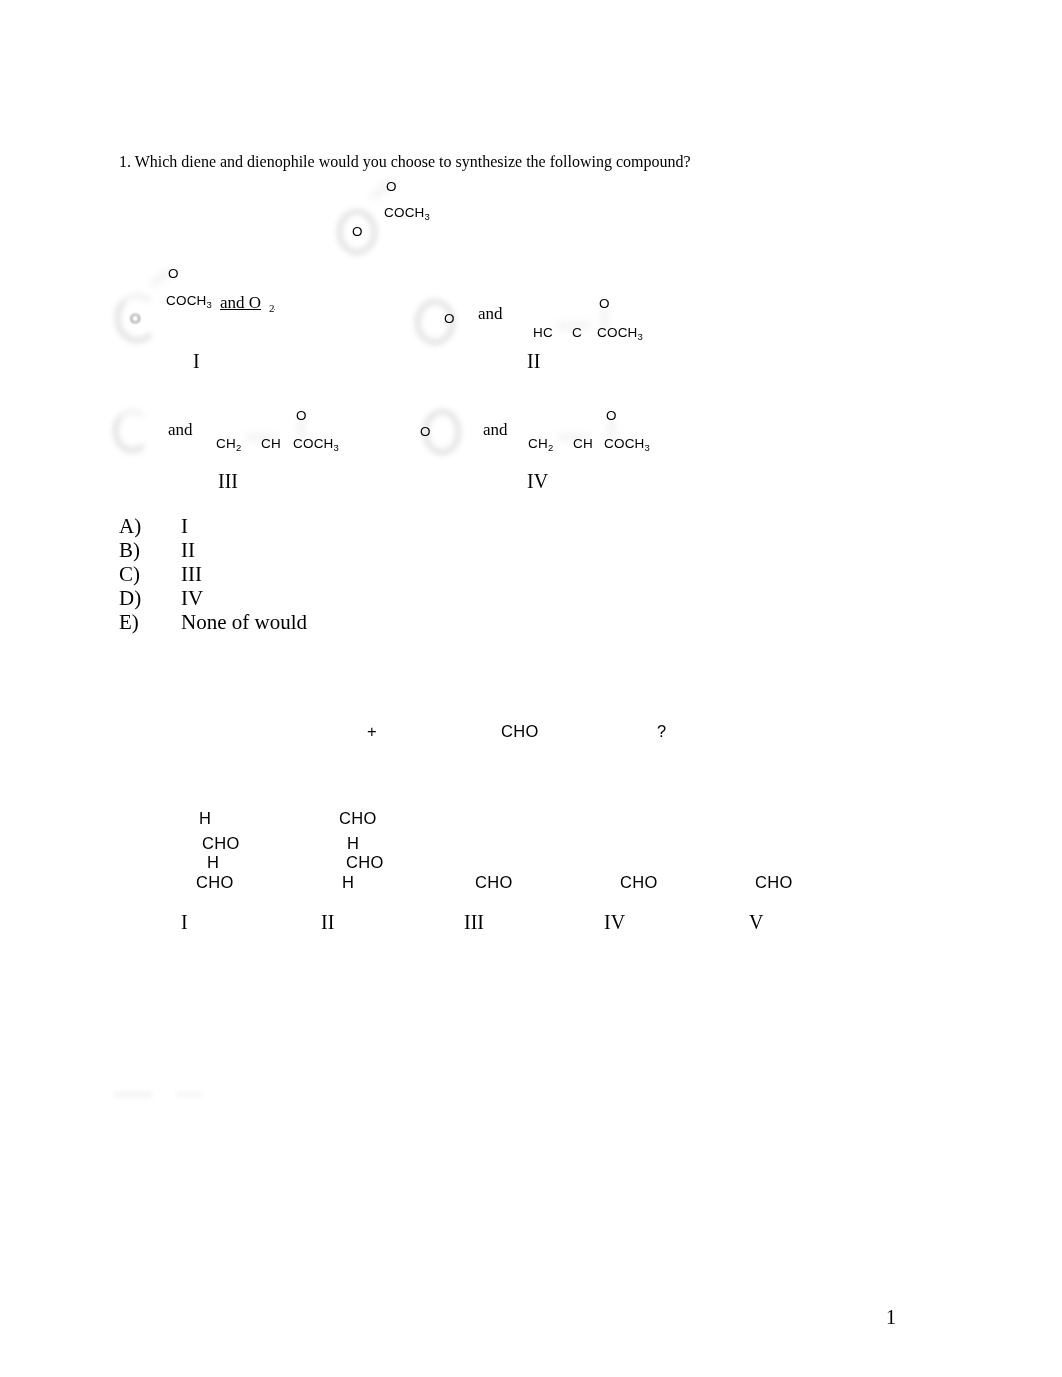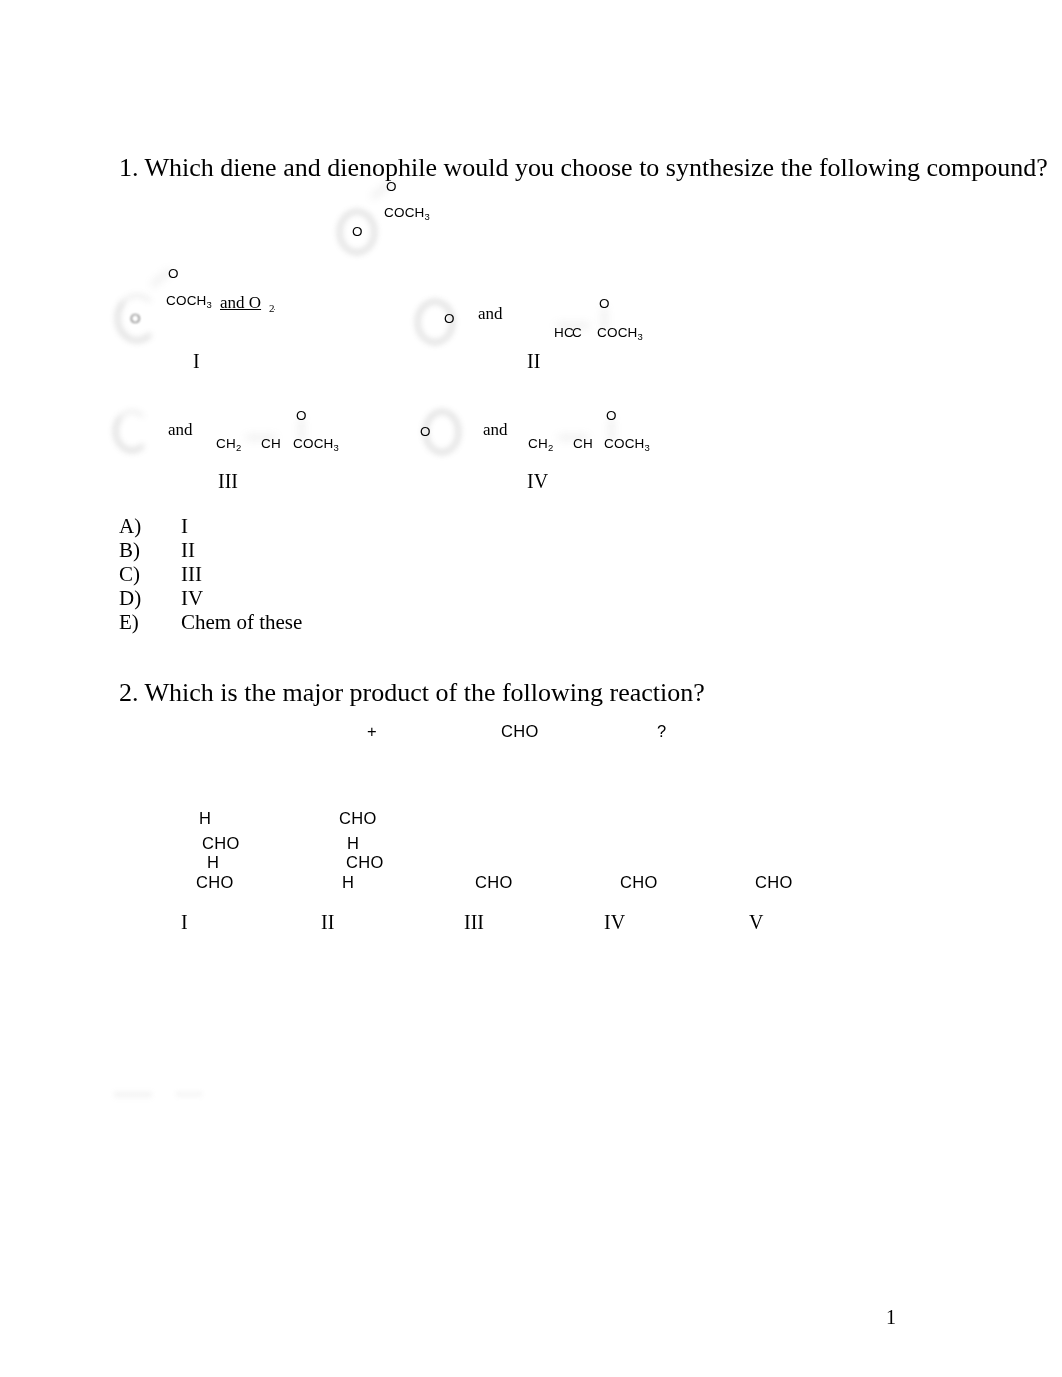--- a/index.html
+++ b/index.html
@@ -27,21 +27,21 @@
     width: 1062px;
     text-align: center;
     font-size: 21px;
     font-weight: bold;
     font-family: "Liberation Serif", "DejaVu Serif", serif;
     letter-spacing: 0.1px;
   }
 
   
   .question {
-    font-size: 26px;
+    font-size: 16px;
     font-family: "Liberation Serif", "DejaVu Serif", serif;
     white-space: nowrap;
   }
   #q1-stem { left: 119px; top: 153px; }
   #q2-stem { left: 119px; top: 678px; }
 
   
   .chem {
     font-family: "Liberation Sans", "DejaVu Sans", sans-serif;
     font-size: 13.5px;
@@ -167,21 +167,21 @@
   </div>
   <div class="abs chem" style="left:444px; top:311px;">O</div>
   <div class="abs andword" style="left:478px; top:304px;">and</div>
   <div class="abs ghost-faint" style="left:556px; top:316px; width:34px; height:20px;">
     <div class="bar" style="width:100%; height:3px; margin-top:8px;"></div>
   </div>
   <div class="abs ghost-faint" style="left:597px; top:307px; width:20px; height:24px;">
     <div class="bar" style="width:3px; height:100%; margin-left:6px;"></div>
   </div>
   <div class="abs chem" style="left:599px; top:296px;">O</div>
-  <div class="abs chem" style="left:554px; top:325px;">HC</div>
+  <div class="abs chem" style="left:533px; top:325px;">HC</div>
   <div class="abs chem" style="left:572px; top:325px;">C</div>
   <div class="abs chem" style="left:597px; top:325px;">
     <span>COCH</span><sub>3</sub>
   </div>
   <div class="abs roman" style="left:527px; top:350px;">II</div>
 
   <div class="abs ghost" style="left:114px; top:410px; width:36px; height:42px;">
     <div class="ring-open" style="width:100%; height:100%; box-sizing:border-box;"></div>
   </div>
   <div class="abs andword" style="left:168px; top:420px;">and</div>
@@ -234,25 +234,24 @@
     <div class="ans-row" style="position:relative; height:24px;">
       <span class="ans-key">C)</span>
       <span class="ans-val">III</span>
     </div>
     <div class="ans-row" style="position:relative; height:24px;">
       <span class="ans-key">D)</span>
       <span class="ans-val">IV</span>
     </div>
     <div class="ans-row" style="position:relative; height:24px;">
       <span class="ans-key">E)</span>
-      <span class="ans-val">Chem of these</span>
-    </div>
-  </div>
-
-  <div class="abs question" id="q2-stem">2. Which is the major product of the following reaction?</div>
+      <span class="ans-val">None of would</span>
+    </div>
+  </div>
+
 
   <div class="abs chem-lg" style="left:367px; top:722px;">+</div>
   <div class="abs chem-lg" style="left:501px; top:722px;">CHO</div>
   <div class="abs chem-lg" style="left:657px; top:722px;">?</div>
 
   <div class="abs chem-lg" style="left:199px; top:809px;">H</div>
   <div class="abs chem-lg" style="left:202px; top:834px;">CHO</div>
   <div class="abs chem-lg" style="left:207px; top:853px;">H</div>
   <div class="abs chem-lg" style="left:196px; top:873px;">CHO</div>
   <div class="abs roman" style="left:181px; top:911px;">I</div>

